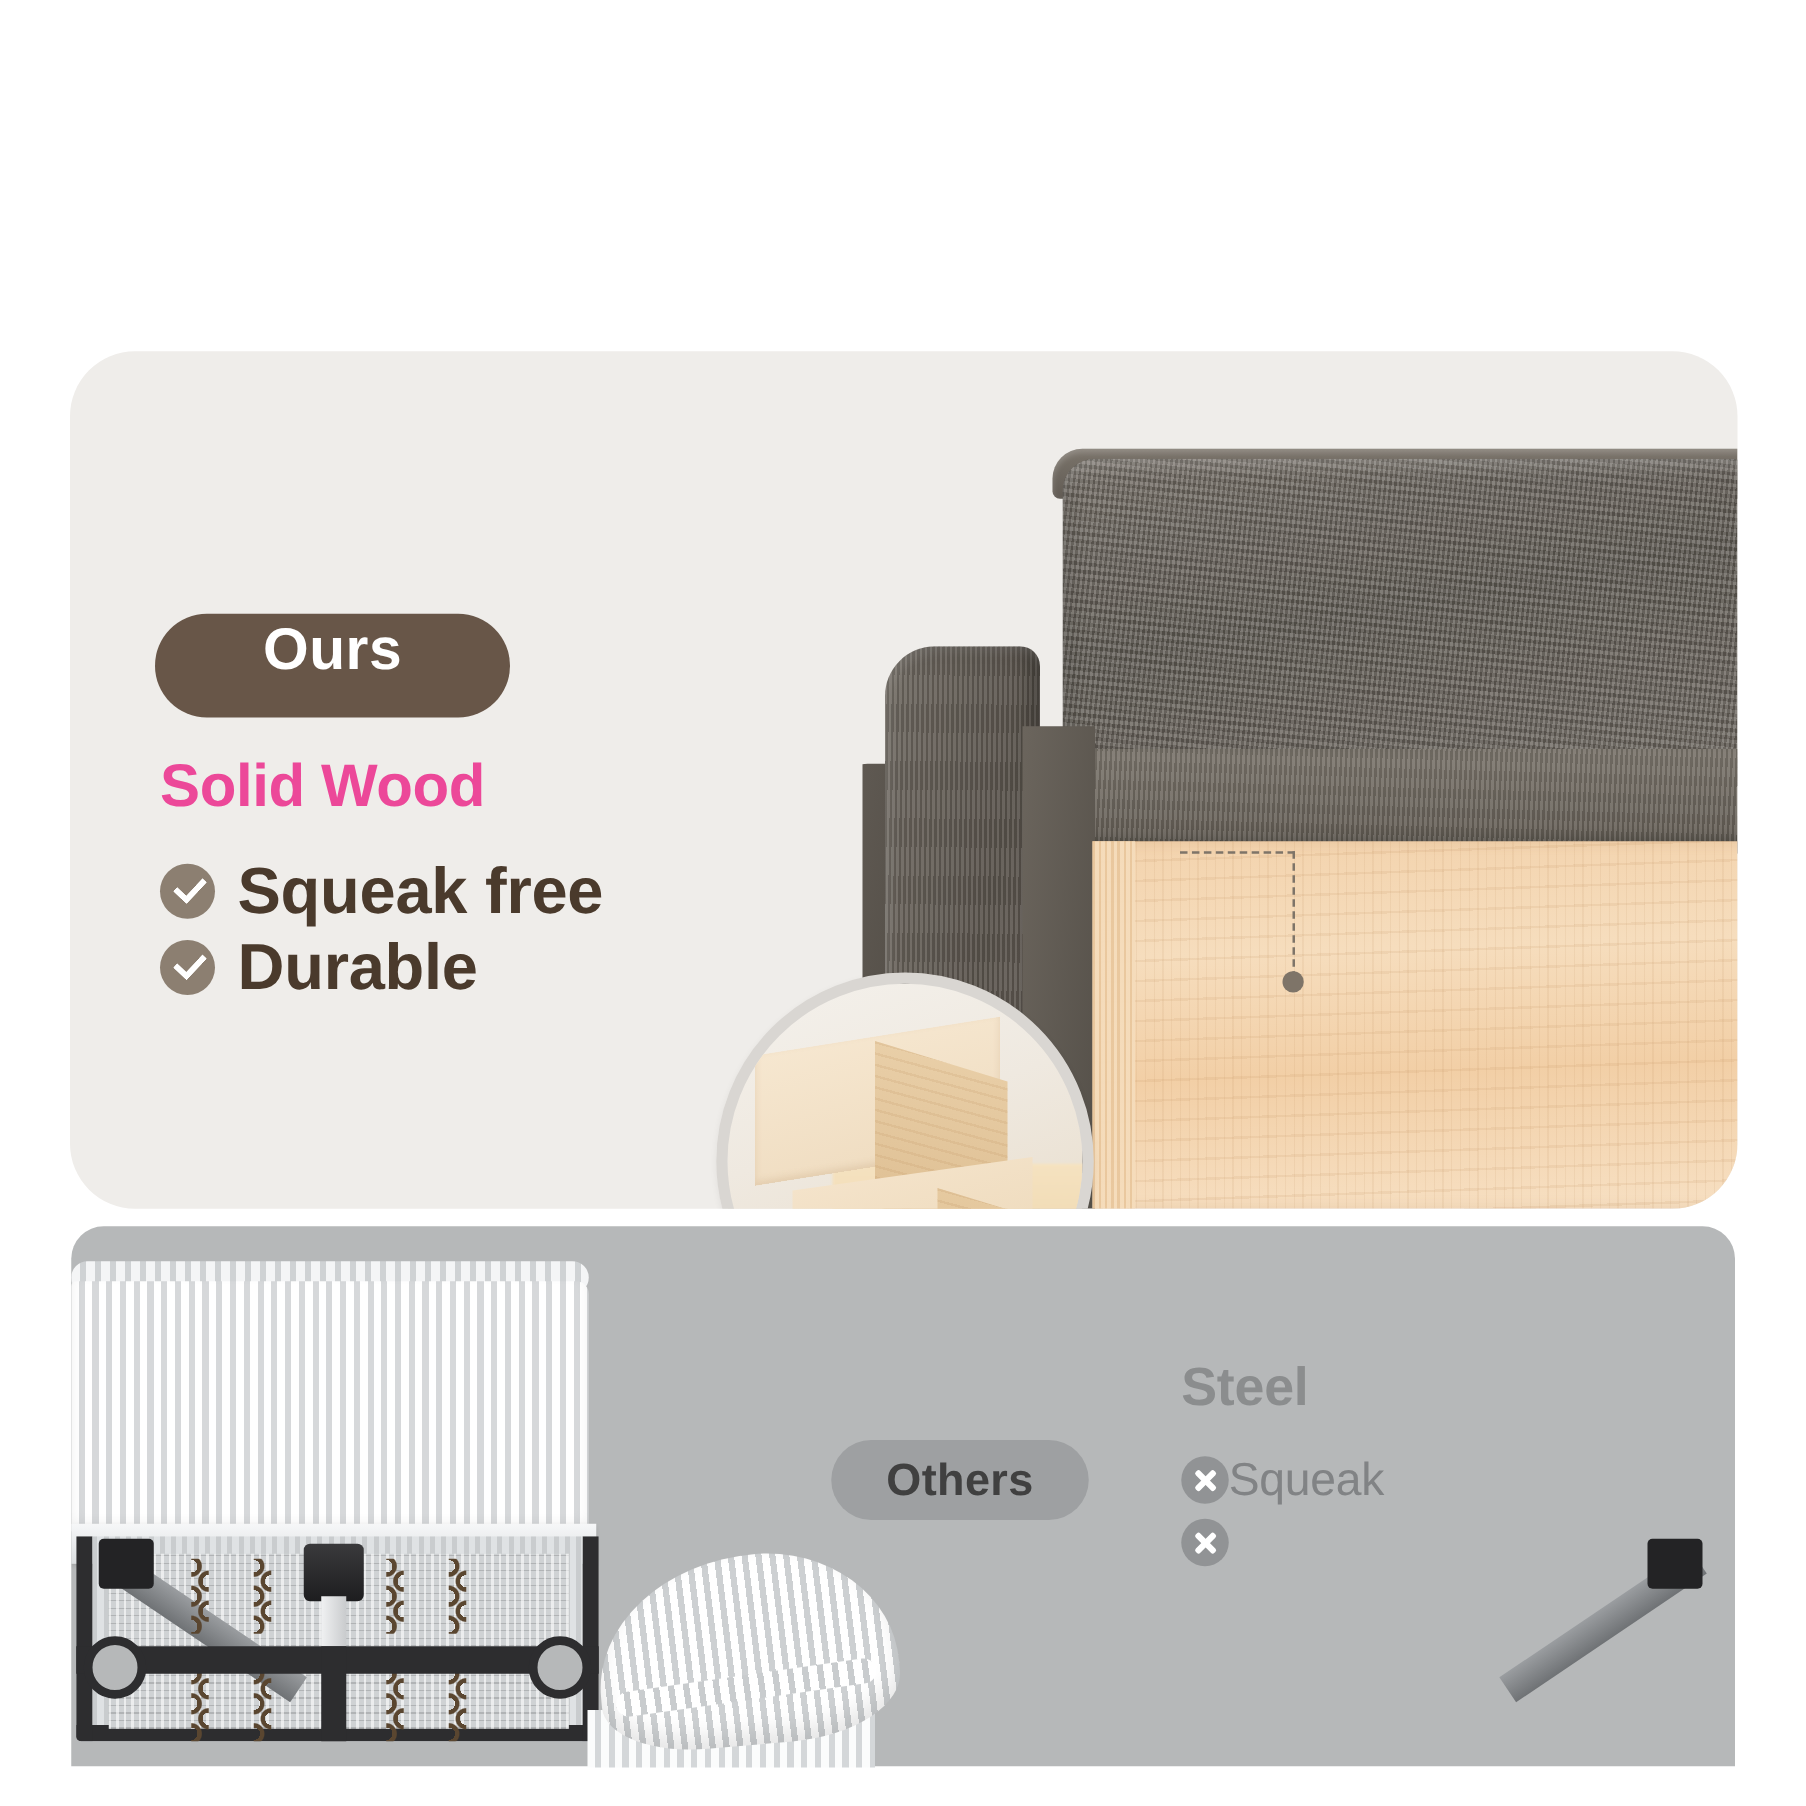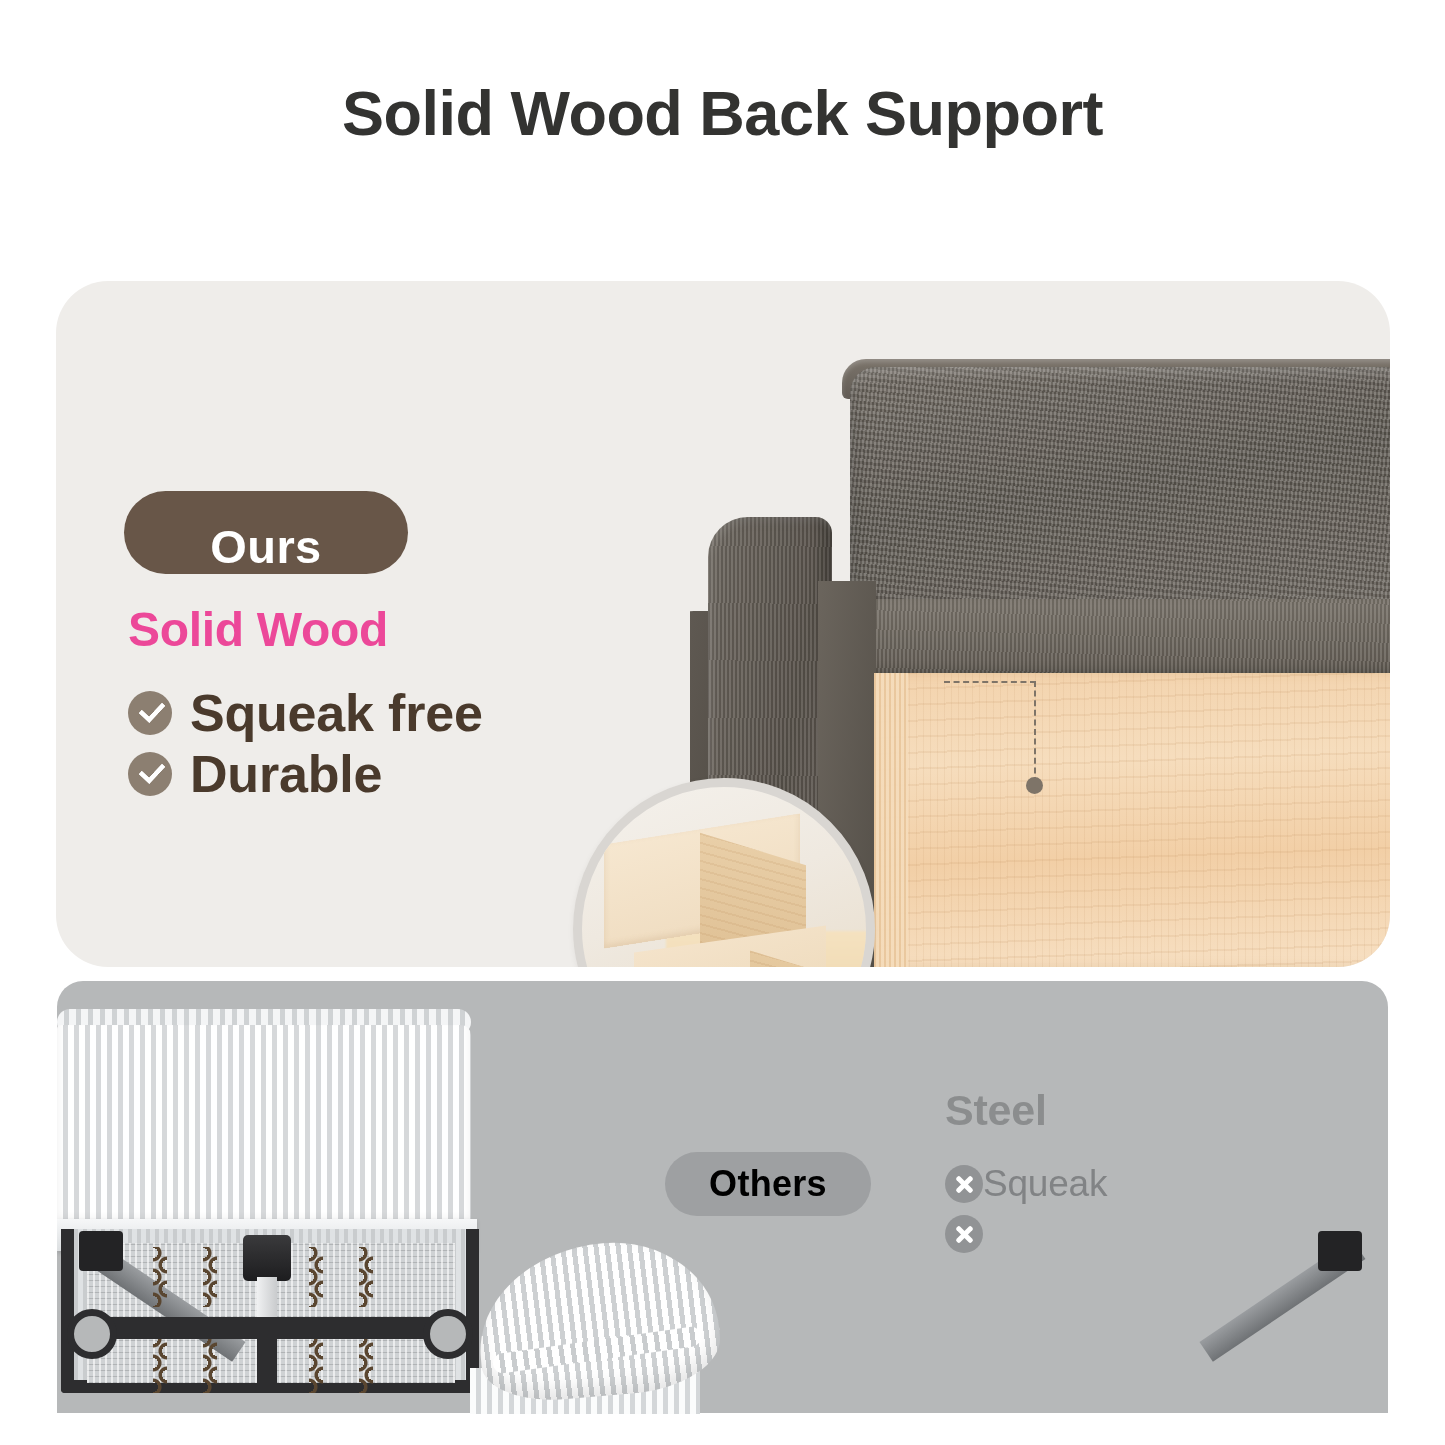--- a/index.html
+++ b/index.html
@@ -128,21 +128,21 @@
     background:
       repeating-linear-gradient(178deg, rgba(185,140,92,.17) 0 2px, transparent 2px 9px),
       linear-gradient(168deg,#e6caa0,#d8b689);
     transform:skewY(17deg);
   }
 
   
   .badge-ours {
     position:absolute; left:124px; top:491px; width:284px; height:83px;
     background:#685648; border-radius:42px;
-    display:flex; align-items:flex-end; justify-content:center;
+    display:flex; align-items:flex-start; justify-content:center;
   }
   .badge-ours span { color:#ffffff; font-size:47px; font-weight:bold; letter-spacing:.4px; }
 
   .label-solid-wood {
     position:absolute; left:128px; top:602px;
     font-size:48px; font-weight:bold; color:#ec4899; letter-spacing:-.3px;
   }
 
   .feat { position:absolute; display:flex; align-items:center; gap:18px; }
   .feat-1 { left:128px; top:683px; }
@@ -243,21 +243,21 @@
     background:repeating-linear-gradient(90deg,#fbfcfc 0 6px,#d4d7d9 6px 11px);
     z-index:3;
   }
 
   
   .badge-others {
     position:absolute; left:665px; top:1152px; width:206px; height:64px;
     background:#9ea0a2; border-radius:32px;
     display:flex; align-items:center; justify-content:center; z-index:6;
   }
-  .badge-others span { color:#000000; font-size:36px; font-weight:bold; letter-spacing:.3px; }
+  .badge-others span { color:#404040; font-size:36px; font-weight:bold; letter-spacing:.3px; }
 
   .label-steel {
     position:absolute; left:945px; top:1086px;
     font-size:43px; font-weight:bold; color:#8b8d8e; letter-spacing:-.2px;
   }
   .nfeat { position:absolute; display:flex; align-items:center; }
   .nfeat-1 { left:945px; top:1163px; }
   .nfeat-2 { left:945px; top:1215px; }
   .ico-x {
     width:38px; height:38px; border-radius:50%; background:#919395;
@@ -268,21 +268,20 @@
     background:#fff; border-radius:2px;
   }
   .ico-x::before { transform:rotate(45deg); }
   .ico-x::after  { transform:rotate(-45deg); }
   .nfeat-txt { font-size:37px; font-weight:normal; color:#818385; letter-spacing:-.2px; }
 </style>
 </head>
 <body>
 
 <div class="header">
-  <div class="title">Solid Wood Back Support</div>
 </div>
 
 <div class="card-top">
 
   <div class="sofa-wrap">
     <div class="sofa-back-piping"></div>
     <div class="sofa-back"></div>
     <div class="sofa-seat"></div>
     <div class="sofa-arm2"></div>
     <div class="sofa-arm"></div>

